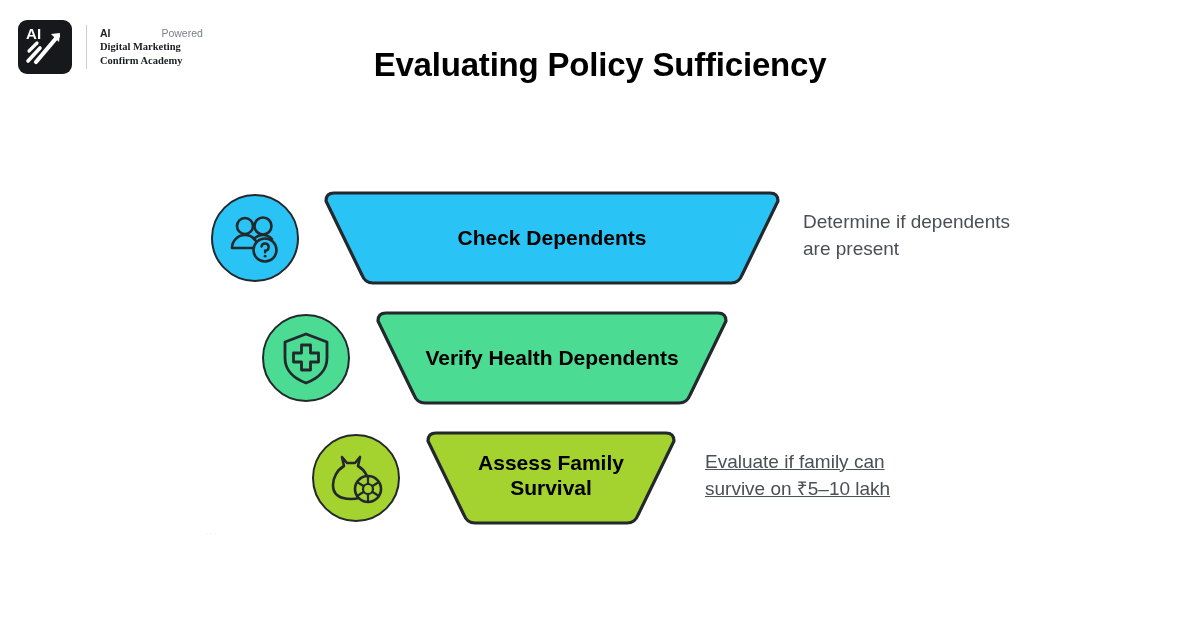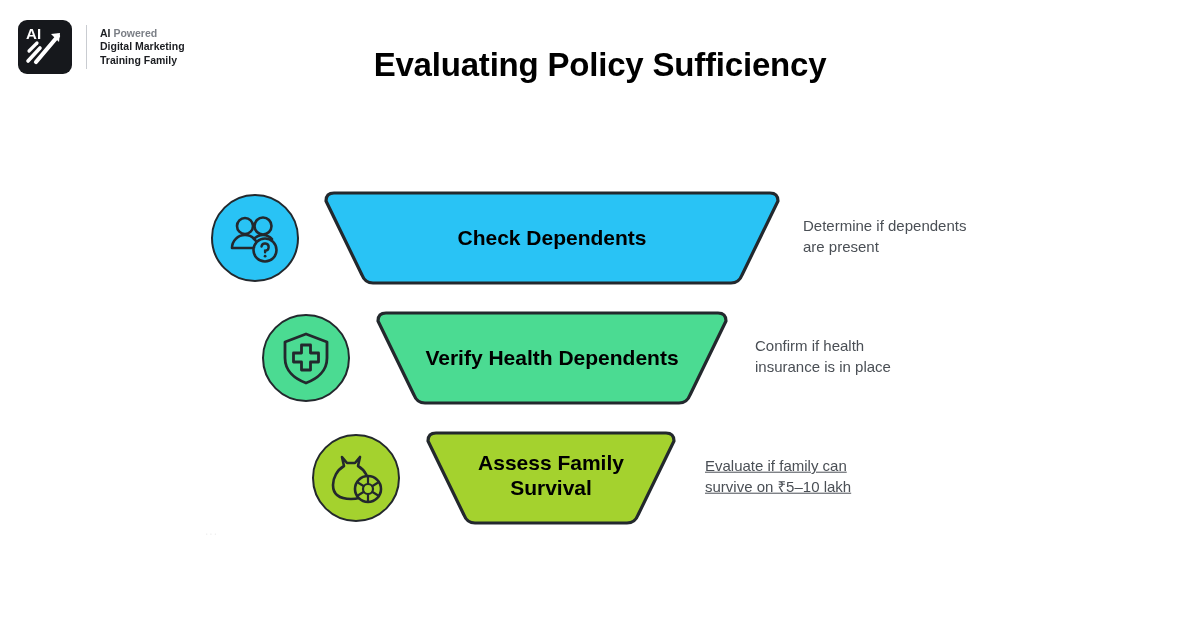--- a/index.html
+++ b/index.html
@@ -57,27 +57,29 @@
   .logo-text {
     line-height: 1.27;
     font-size: 10.5px;
     color: #1b1d21;
   }
   .logo-text .line1 .bold {
     font-weight: bold;
     color: #1b1d21;
   }
   .logo-text .line1 .light {
-    font-weight: bold;
+    font-weight: normal;
     color: #7b7f86;
+    margin-left: 48px;
   }
   .logo-text .line2,
   .logo-text .line3 {
     font-weight: bold;
     color: #1b1d21;
+    font-family: Liberation Serif, serif;
   }
 
   
   .page-title {
     position: absolute;
     top: 46px;
     left: 0;
     width: 1200px;
     text-align: center;
     font-size: 33px;
@@ -141,21 +143,21 @@
     padding: 0 30px;
   }
   .shape-label.two-line {
     padding-bottom: 6px;
     text-align: center;
   }
   .row-desc {
     position: absolute;
     top: 50%;
     transform: translateY(-50%);
-    font-size: 15px;
+    font-size: 19px;
     line-height: 1.42;
     color: #4a4f55;
     white-space: pre-line;
   }
 
   
   .row-1 .row-icon   { left: 211px; }
   .row-1 .row-shape  { left: 322px; }
   .row-1 .row-desc   { left: 803px; margin-top: -2px; }
 
@@ -189,21 +191,21 @@
       <path d="M10 41 L22 28" stroke="#ffffff" stroke-width="3.6" stroke-linecap="round" fill="none"></path>
       <path d="M11 31 L19 23" stroke="#ffffff" stroke-width="3.2" stroke-linecap="round" fill="none"></path>
     </svg>
   </div>
   <div class="logo-divider"></div>
   <div class="logo-text">
     <div class="line1">
       <span class="bold">AI</span><span class="light"> Powered</span>
     </div>
     <div class="line2">Digital Marketing</div>
-    <div class="line3">Training Family</div>
+    <div class="line3">Confirm Academy</div>
   </div>
 </div>
 
 <div class="page-title">Evaluating Policy Sufficiency</div>
 
 <div class="funnel">
 
   <div class="funnel-row row-1">
     <div class="row-icon">
       <div class="icon-circle" style="width:88px;height:88px;background:#29c3f5;">
@@ -236,22 +238,20 @@
           <path d="M21.5 15 H30.5 V23 H38.5 V32 H30.5 V40 H21.5 V32 H13.5 V23 H21.5 Z" fill="none" stroke="#23282d" stroke-width="2.8" stroke-linejoin="round"></path>
         </svg>
       </div>
     </div>
     <div class="row-shape">
       <svg width="356" height="98" viewBox="0 0 356 98">
         <path d="M12 4 H344 Q352 4 352 12 L316 86 Q313 94 305 94 H51 Q43 94 40 86 L4 12 Q4 4 12 4 Z" fill="#4bdb92" stroke="#23282d" stroke-width="3.2" stroke-linejoin="round"></path>
       </svg>
       <div class="shape-label">Verify Health Dependents</div>
     </div>
-    <div class="row-desc">Confirm if health
-insurance is in place</div>
   </div>
 
   <div class="funnel-row row-3">
     <div class="row-icon">
       <div class="icon-circle" style="width:88px;height:88px;background:#a4d22e;">
         <svg width="56" height="54" viewBox="0 0 56 54" aria-hidden="true">
           <path d="M14 6 L19 12 H27 L32 6 L30 15 C37 19 41 27 41 34 C41 43 35 48 23 48 C11 48 5 43 5 34 C5 27 9 19 16 15 Z" fill="none" stroke="#23282d" stroke-width="2.6" stroke-linejoin="round"></path>
           <circle cx="40" cy="38" r="13" fill="#a4d22e" stroke="#23282d" stroke-width="2.6"></circle>
           <circle cx="40" cy="38" r="5" fill="none" stroke="#23282d" stroke-width="2.2"></circle>
           <path d="M40 25 L40 33 M40 43 L40 51 M29 31 L35.5 35 M44.5 41 L51 45 M29 45 L35.5 41 M44.5 35 L51 31" fill="none" stroke="#23282d" stroke-width="2.2" stroke-linecap="round"></path>

